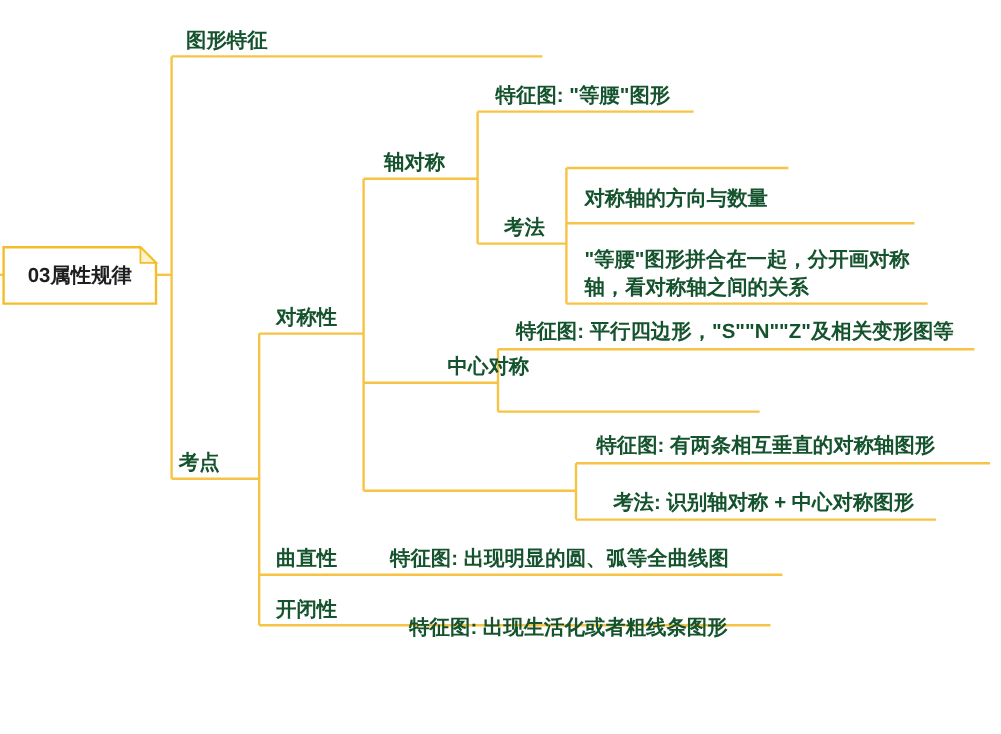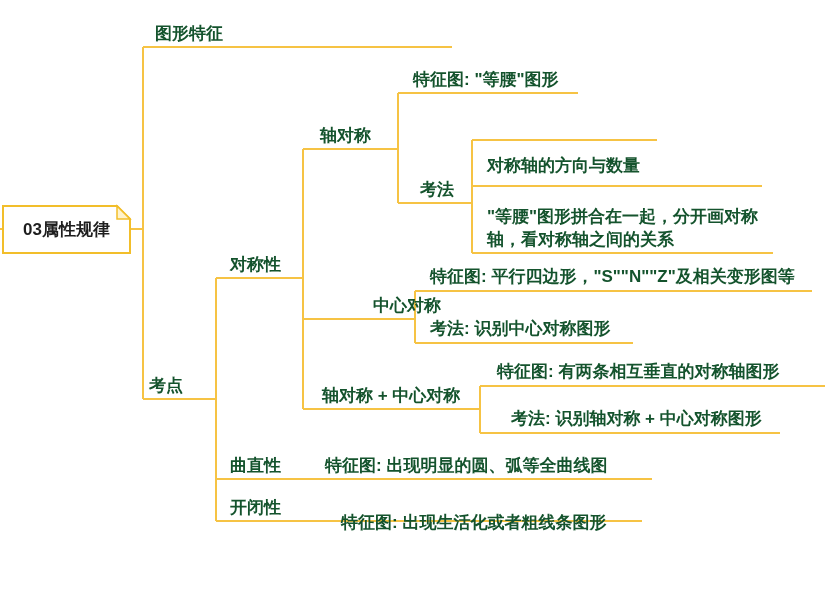--- a/index.html
+++ b/index.html
@@ -92,23 +92,21 @@
   <div class="node" style="left:230px;top:253px;">对称性</div>
 
   <div class="node" style="left:320px;top:124px;">轴对称</div>
   <div class="node" style="left:413px;top:68px;">特征图: "等腰"图形</div>
   <div class="node" style="left:420px;top:178px;font-family:Liberation Serif, serif;">考法</div>
   <div class="node" style="left:487px;top:114px;margin-top:40px;">对称轴的方向与数量</div>
   <div class="node wrap" style="left:487px;top:205px;">"等腰"图形拼合在一起，分开画对称轴，看对称轴之间的关系</div>
 
   <div class="node" style="left:325px;top:294px;margin-left:48px;">中心对称</div>
   <div class="node" style="left:430px;top:265px;">特征图: 平行四边形，"S""N""Z"及相关变形图等</div>
-  <div class="node" style="left:430px;top:317px;">考法: 识别中心对称图形</div>
 
-  <div class="node" style="left:322px;top:384px;">轴对称 + 中心对称</div>
   <div class="node" style="left:497px;top:360px;">特征图: 有两条相互垂直的对称轴图形</div>
   <div class="node" style="left:497px;top:407px;margin-left:14px;">考法: 识别轴对称 + 中心对称图形</div>
 
   <div class="node" style="left:230px;top:454px;">曲直性</div>
   <div class="node" style="left:325px;top:454px;">特征图: 出现明显的圆、弧等全曲线图</div>
 
   <div class="node" style="left:230px;top:496px;">开闭性</div>
   <div class="node" style="left:325px;top:511px;margin-left:16px;">特征图: 出现生活化或者粗线条图形</div>
 
 </div>

